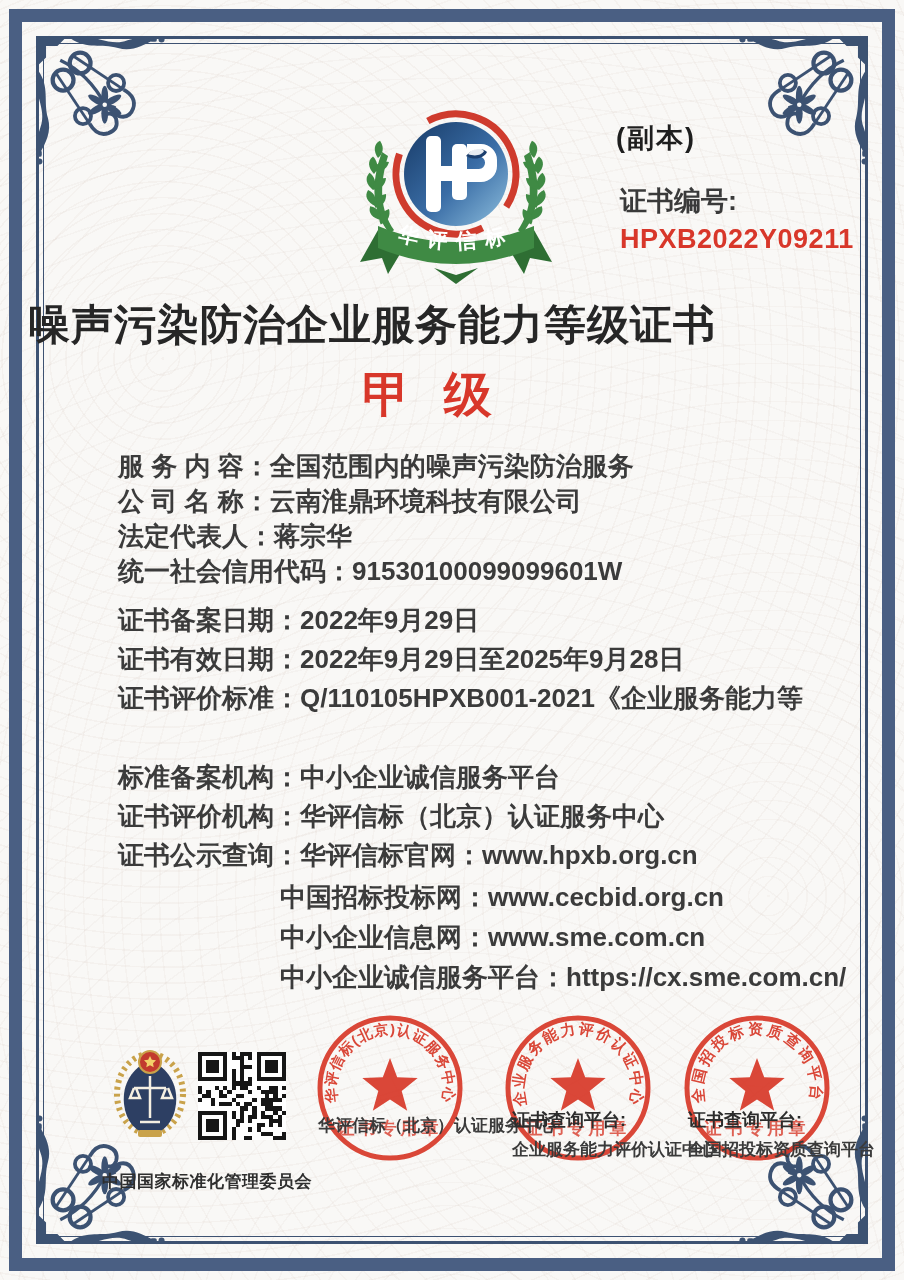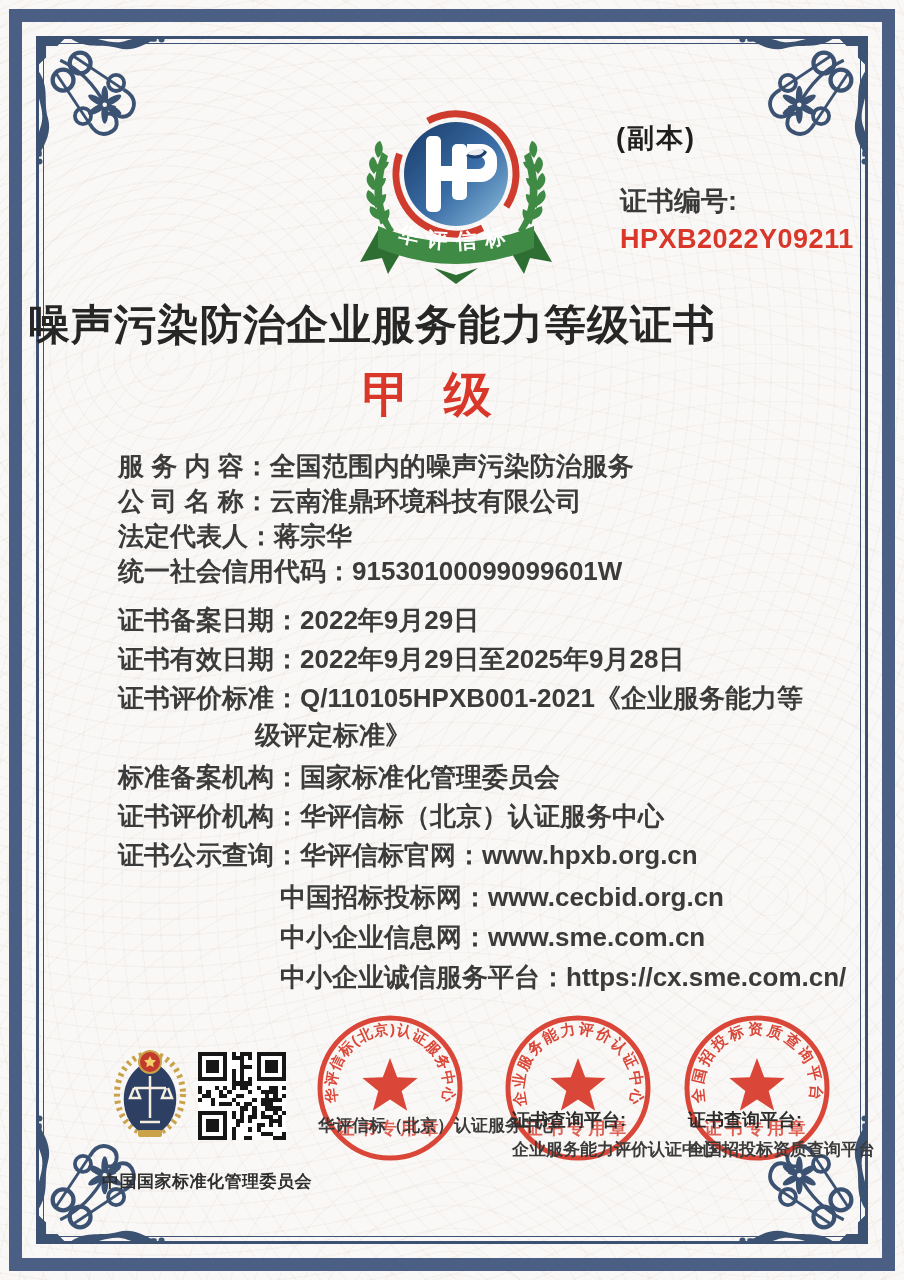--- a/index.html
+++ b/index.html
@@ -180,23 +180,22 @@
   <div class="grade">甲 级</div>
 
   <div class="tline" style="top:449px"><span class="lab">服 务 内 容：</span><span>全国范围内的噪声污染防治服务</span></div>
   <div class="tline" style="top:484px"><span class="lab">公 司 名 称：</span><span>云南淮鼎环境科技有限公司</span></div>
   <div class="tline" style="top:519px"><span class="lab">法定代表人：</span><span>蒋宗华</span></div>
   <div class="tline" style="top:554px"><span class="lab">统一社会信用代码：</span><span>91530100099099601W</span></div>
 
   <div class="tline" style="top:603px"><span class="lab">证书备案日期：</span><span>2022年9月29日</span></div>
   <div class="tline" style="top:642px"><span class="lab">证书有效日期：</span><span>2022年9月29日至2025年9月28日</span></div>
   <div class="tline" style="top:681px"><span class="lab">证书评价标准：</span><span>Q/110105HPXB001-2021《企业服务能力等</span></div>
-  <div class="tline indent" style="top:718px">级评定标准》</div>
-
-  <div class="tline" style="top:760px"><span class="lab">标准备案机构：</span><span>国家标准化管理委员会</span></div>
+
+  <div class="tline" style="top:760px"><span class="lab">标准备案机构：</span><span>中小企业诚信服务平台</span></div>
   <div class="tline" style="top:799px"><span class="lab">证书评价机构：</span><span>华评信标（北京）认证服务中心</span></div>
   <div class="tline" style="top:838px"><span class="lab">证书公示查询：</span><span>华评信标官网：www.hpxb.org.cn</span></div>
 
   <div class="tline indent2" style="top:880px">中国招标投标网：www.cecbid.org.cn</div>
   <div class="tline indent2" style="top:920px">中小企业信息网：www.sme.com.cn</div>
   <div class="tline indent2" style="top:960px">中小企业诚信服务平台：https://cx.sme.com.cn/</div>
 
   <div class="emblem">
     <svg viewBox="0 0 76 96" width="76" height="96">
       <ellipse cx="38" cy="48" rx="33" ry="40" fill="none" stroke="#c9a24a" stroke-width="6" stroke-dasharray="3 4"></ellipse>

